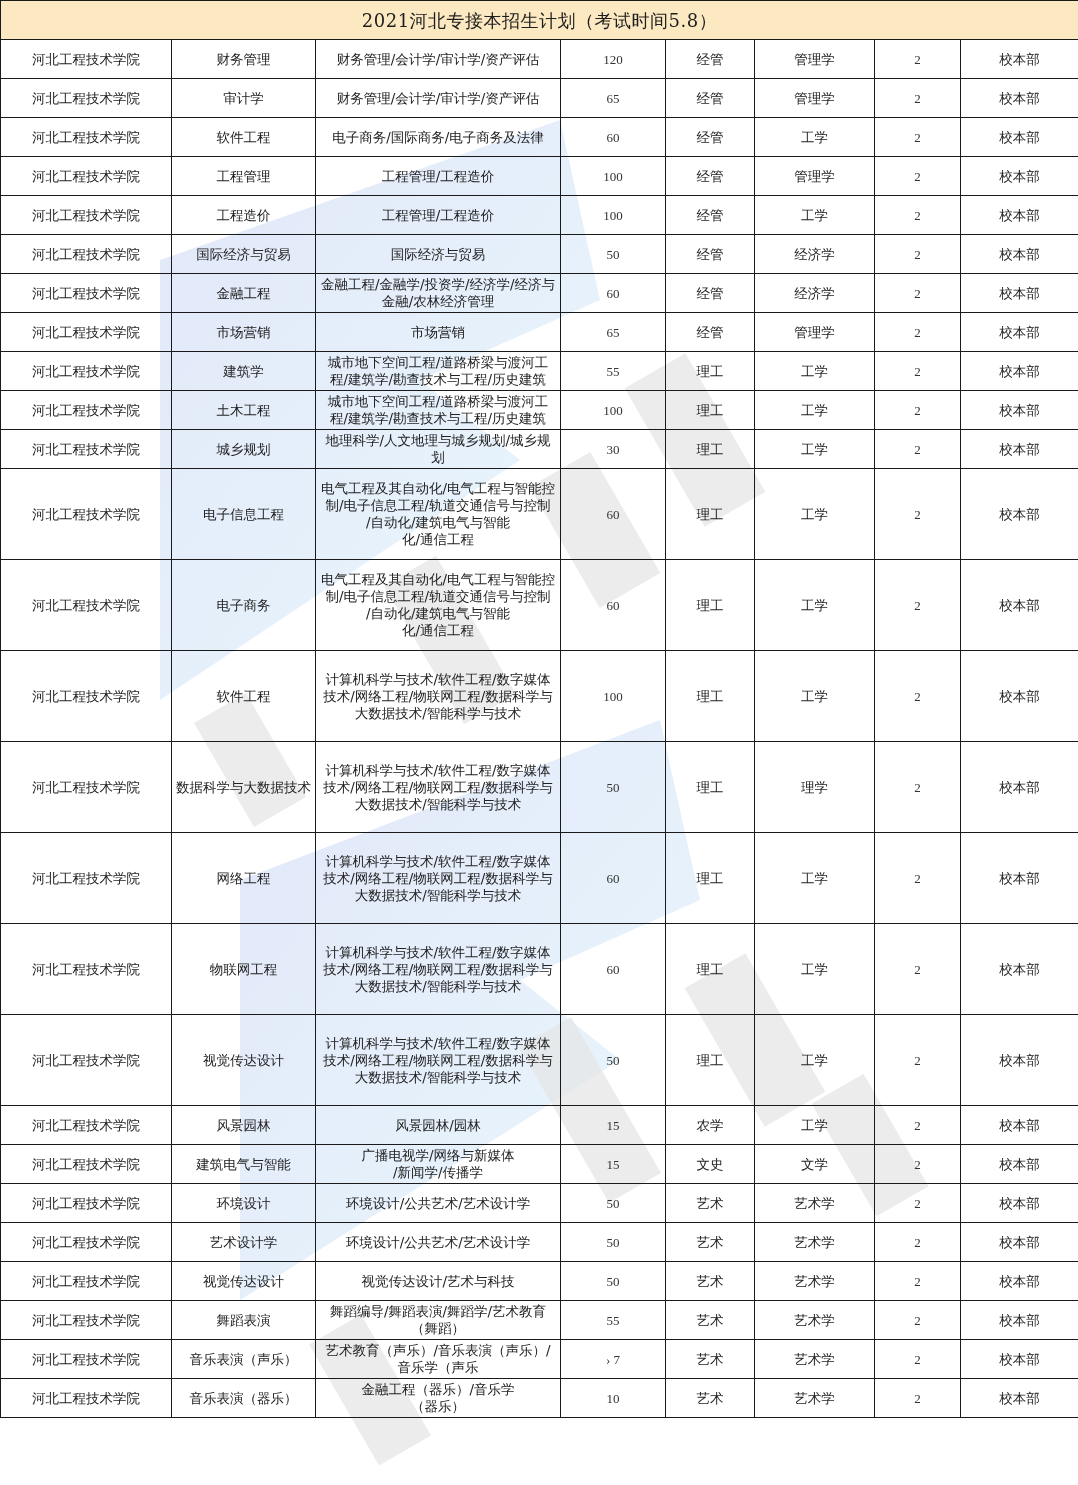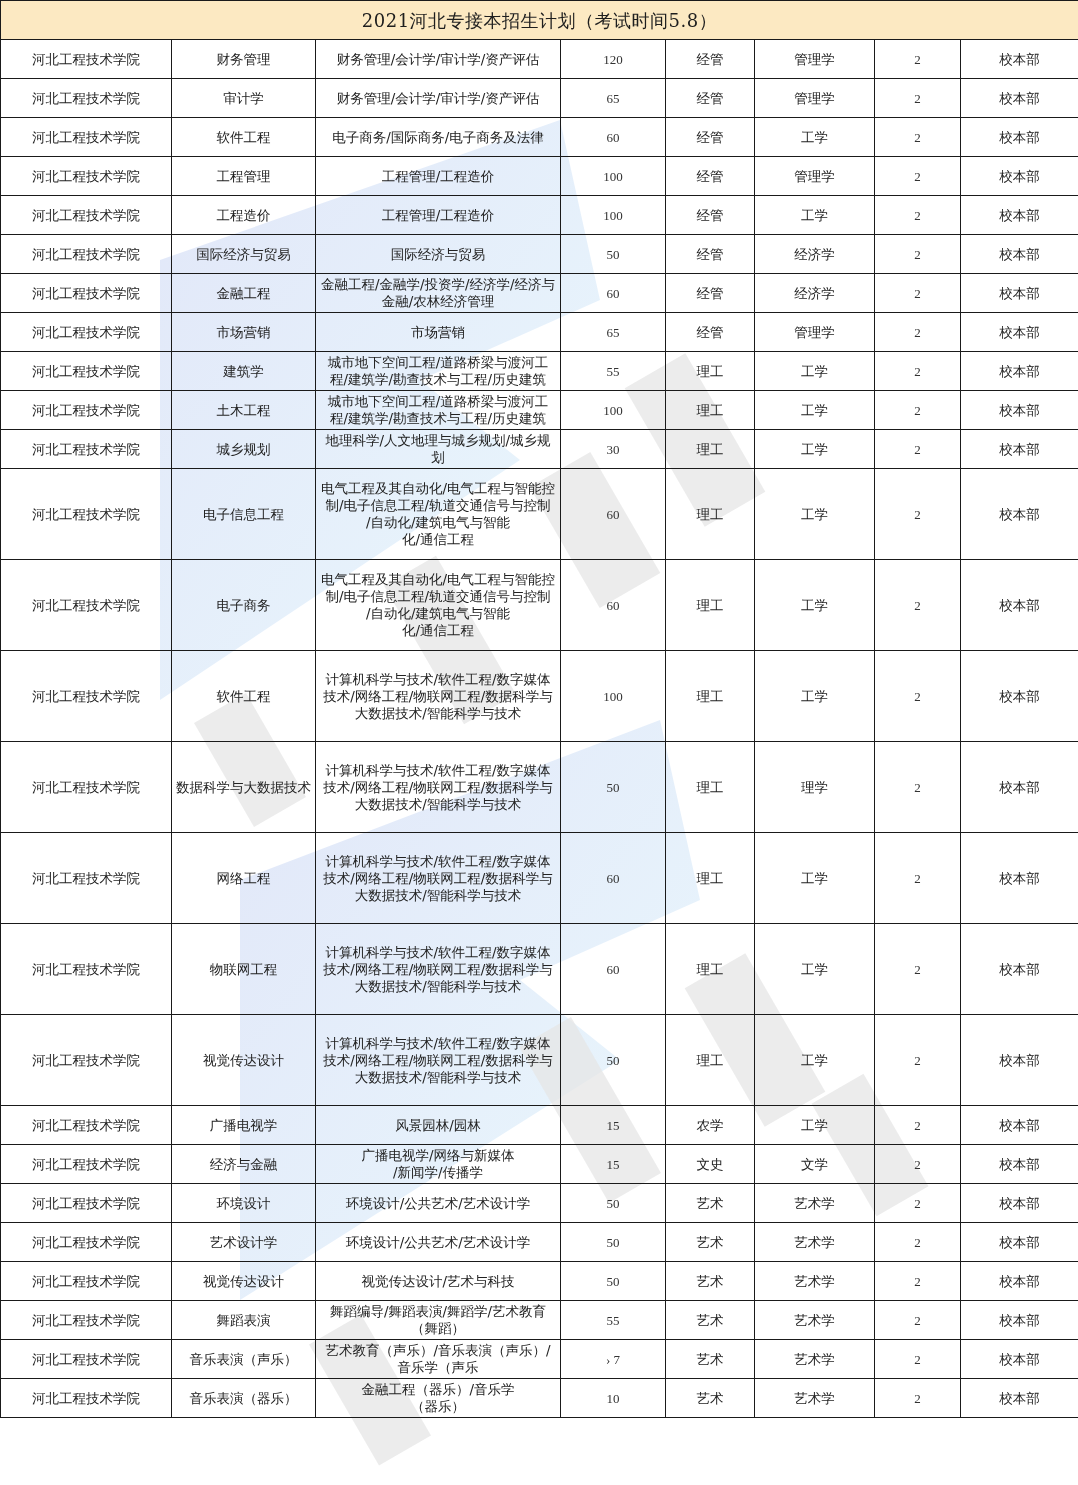--- a/index.html
+++ b/index.html
@@ -242,31 +242,31 @@
           <td>视觉传达设计</td>
           <td class="lk">计算机科学与技术/软件工程/数字媒体技术/网络工程/物联网工程/数据科学与大数据技术/智能科学与技术</td>
           <td class="num">50</td>
           <td>理工</td>
           <td>工学</td>
           <td class="num">2</td>
           <td>校本部</td>
         </tr>
         <tr class="r">
           <td>河北工程技术学院</td>
-          <td>广播电视学</td>
+          <td>风景园林</td>
           <td class="lk">风景园林/园林</td>
           <td class="num">15</td>
           <td>农学</td>
           <td>工学</td>
           <td class="num">2</td>
           <td>校本部</td>
         </tr>
         <tr class="r">
           <td>河北工程技术学院</td>
-          <td>经济与金融</td>
+          <td>建筑电气与智能</td>
           <td class="lk">广播电视学/网络与新媒体
 /新闻学/传播学</td>
           <td class="num">15</td>
           <td>文史</td>
           <td>文学</td>
           <td class="num">2</td>
           <td>校本部</td>
         </tr>
         <tr class="r">
           <td>河北工程技术学院</td>

